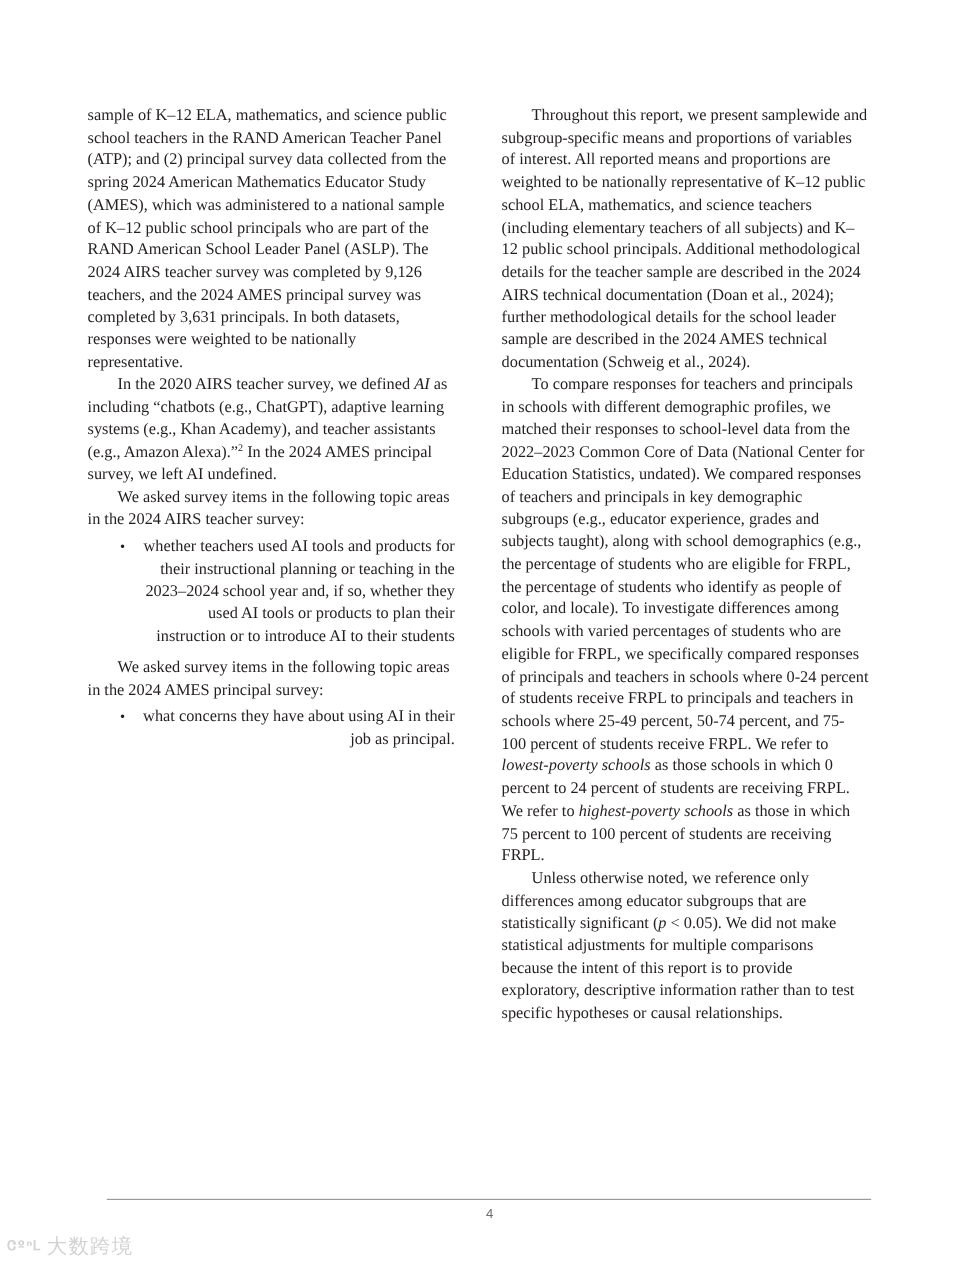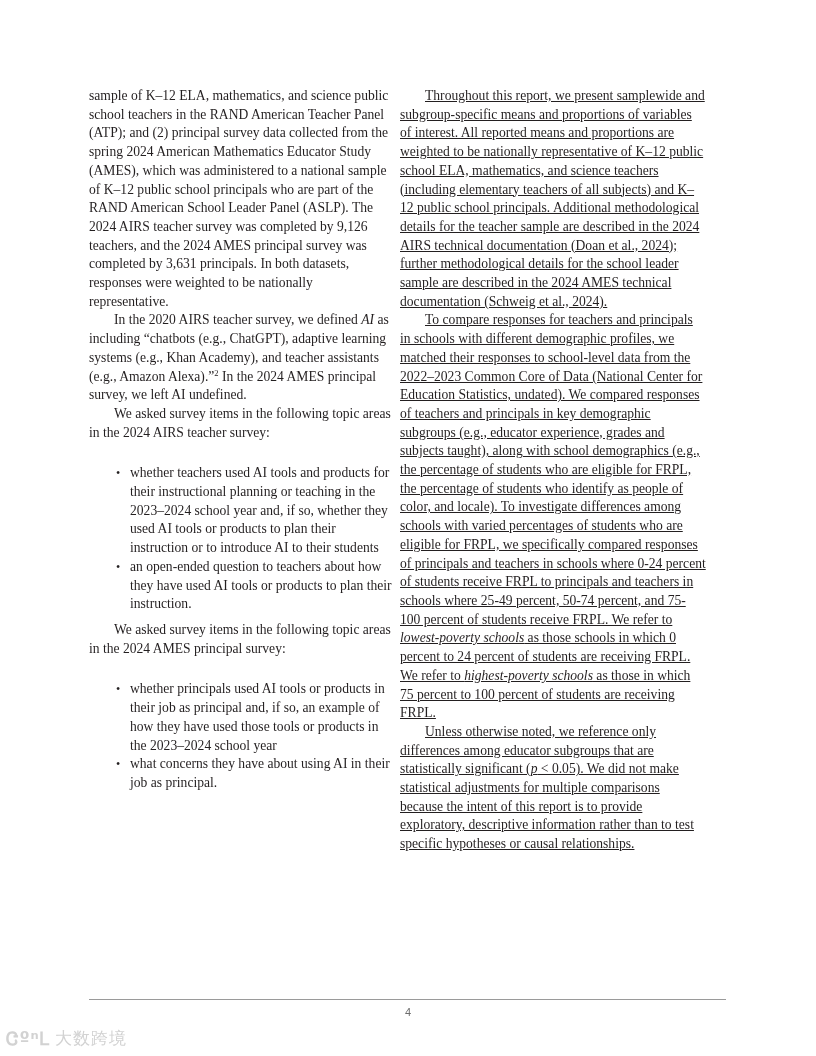--- a/index.html
+++ b/index.html
@@ -5,26 +5,26 @@
   html, body { margin: 0; padding: 0; background: #ffffff; }
   body {
     width: 816px; height: 1056px; position: relative; overflow: hidden;
     font-family: "Liberation Serif", "DejaVu Serif", serif;
     color: #231f20;
   }
   .col {
     position: absolute; top: 87px; width: 306px;
     font-size: 13.6px; line-height: 18.7px;
   }
-  .col-left { left: 89px; }
-  .col-right { left: 400px; text-decoration: underline; }
+  .col-left { left: 73px; }
+  .col-right { left: 418px; }
   p { margin: 0; }
   p.indent { text-indent: 25px; }
   ul.bullets {
-    margin: 22px 0 7px 0; padding: 0 0 0 41px; list-style: none;
+    margin: 4px 0 7px 0; padding: 0 0 0 41px; list-style: none; text-align: right;
   }
   ul.bullets li { position: relative; }
   ul.bullets li::before {
     content: "\2022"; position: absolute; left: -14px; top: 0;
     font-size: 12px;
   }
   sup { font-size: 8.5px; line-height: 0; vertical-align: 5px; }
   .footer-rule {
     position: absolute; left: 89px; top: 999px; width: 637px; height: 1px;
     background: #9a9a9a;
@@ -33,41 +33,39 @@
     position: absolute; left: 0; width: 816px; top: 1006px; text-align: center;
     font-family: "Liberation Sans", "DejaVu Sans", sans-serif;
     font-size: 11px; color: #6d6d6d;
   }
   .watermark {
     position: absolute; left: 6px; top: 1027px;
     font-family: "DejaVu Sans", sans-serif; font-size: 17px;
     color: #d2d2d2; letter-spacing: 1px;
     display: flex; align-items: center; gap: 4px;
   }
-  .watermark .logo { font-size: 18px; font-weight: bold; }
+  .watermark .logo { font-size: 11px; font-weight: bold; }
 </style>
 </head>
 <body>
 
 <div class="col col-left">
   <p>sample of K–12 ELA, mathematics, and science public school teachers in the RAND American Teacher Panel (ATP); and (2) principal survey data collected from the spring 2024 American Mathematics Educator Study (AMES), which was administered to a national sample of K–12 public school principals who are part of the RAND American School Leader Panel (ASLP). The 2024 AIRS teacher survey was completed by 9,126 teachers, and the 2024 AMES principal survey was completed by 3,631 principals. In both datasets, responses were weighted to be nationally representative.</p>
 
   <p class="indent"><span>In the 2020 AIRS teacher survey, we defined </span><em>AI</em><span> as including “chatbots (e.g., ChatGPT), adaptive learning systems (e.g., Khan Academy), and teacher assistants (e.g., Amazon Alexa).”</span><sup>2</sup><span> In the 2024 AMES principal survey, we left AI undefined.</span></p>
 
   <p class="indent">We asked survey items in the following topic areas in the 2024 AIRS teacher survey:</p>
 
   <ul class="bullets">
     <li>whether teachers used AI tools and products for their instructional planning or teaching in the 2023–2024 school year and, if so, whether they used AI tools or products to plan their instruction or to introduce AI to their students</li>
-    <li>an open-ended question to teachers about how they have used AI tools or products to plan their instruction.</li>
   </ul>
 
   <p class="indent">We asked survey items in the following topic areas in the 2024 AMES principal survey:</p>
 
   <ul class="bullets">
-    <li>whether principals used AI tools or products in their job as principal and, if so, an example of how they have used those tools or products in the 2023–2024 school year</li>
     <li>what concerns they have about using AI in their job as principal.</li>
   </ul>
 </div>
 
 <div class="col col-right">
   <p class="indent">Throughout this report, we present samplewide and subgroup-specific means and proportions of variables of interest. All reported means and proportions are weighted to be nationally representative of K–12 public school ELA, mathematics, and science teachers (including elementary teachers of all subjects) and K–12 public school principals. Additional methodological details for the teacher sample are described in the 2024 AIRS technical documentation (Doan et al., 2024); further methodological details for the school leader sample are described in the 2024 AMES technical documentation (Schweig et al., 2024).</p>
 
   <p class="indent"><span>To compare responses for teachers and principals in schools with different demographic profiles, we matched their responses to school-level data from the 2022–2023 Common Core of Data (National Center for Education Statistics, undated). We compared responses of teachers and principals in key demographic subgroups (e.g., educator experience, grades and subjects taught), along with school demographics (e.g., the percentage of students who are eligible for FRPL, the percentage of students who identify as people of color, and locale). To investigate differences among schools with varied percentages of students who are eligible for FRPL, we specifically compared responses of principals and teachers in schools where 0-24 percent of students receive FRPL to principals and teachers in schools where 25-49 percent, 50-74 percent, and 75-100 percent of students receive FRPL. We refer to </span><em>lowest-poverty schools</em><span> as those schools in which 0 percent to 24 percent of students are receiving FRPL. We refer to </span><em>highest-poverty schools</em><span> as those in which 75 percent to 100 percent of students are receiving FRPL.</span></p>
 
   <p class="indent"><span>Unless otherwise noted, we reference only differences among educator subgroups that are statistically significant (</span><em>p</em><span> &lt; 0.05). We did not make statistical adjustments for multiple comparisons because the intent of this report is to provide exploratory, descriptive information rather than to test specific hypotheses or causal relationships.</span></p>

